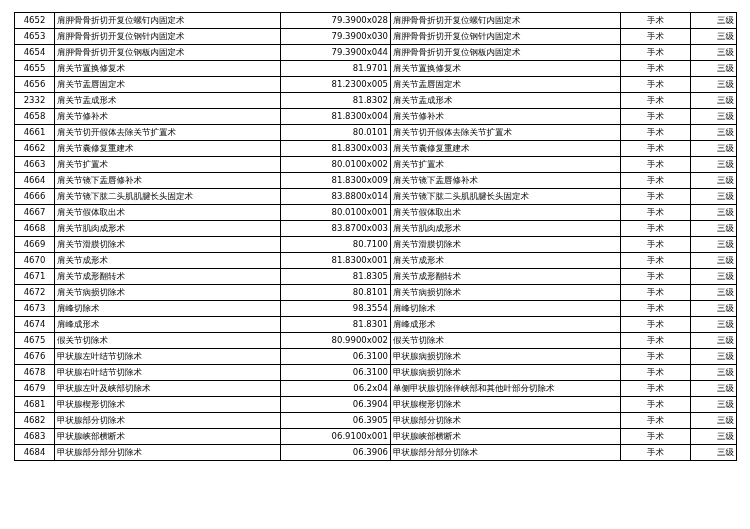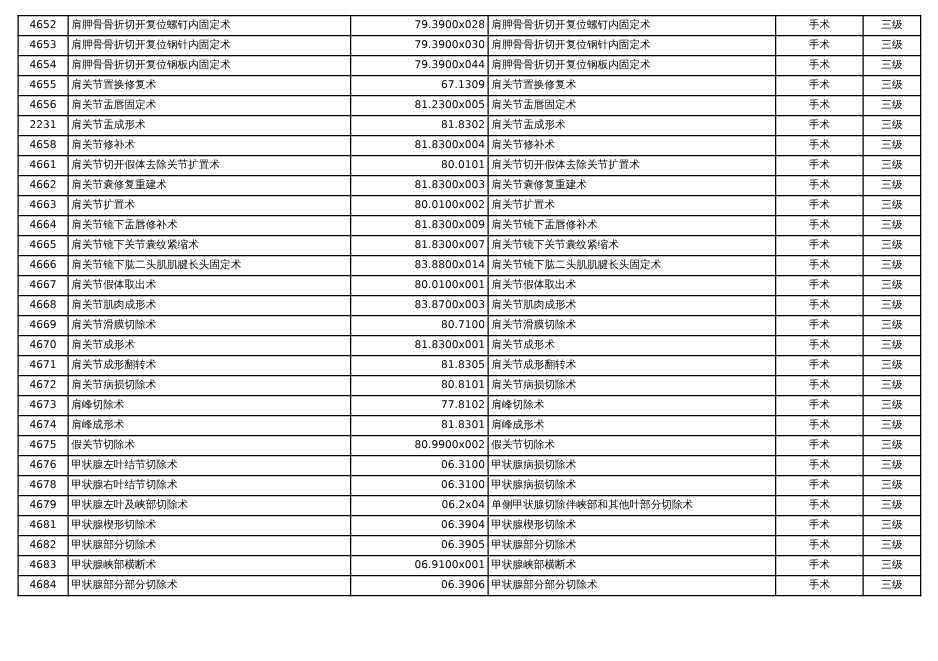--- a/index.html
+++ b/index.html
@@ -41,21 +41,21 @@
     padding: 0 2px;
     vertical-align: middle;
     white-space: nowrap;
     overflow: hidden;
   }
   td.num   { text-align: center; }
   td.name  { text-align: left; }
   td.code  { text-align: right; }
   td.alias { text-align: left; }
   td.type  { text-align: center; }
-  td.level { text-align: center; }
+  td.level { text-align: right; }
 </style>
 </head>
 <body>
 
 <div class="page">
   <table class="codes">
     <colgroup>
       <col class="c-num">
       <col class="c-name">
       <col class="c-code">
@@ -84,35 +84,35 @@
           <td class="num">4654</td>
           <td class="name">肩胛骨骨折切开复位钢板内固定术</td>
           <td class="code">79.3900x044</td>
           <td class="alias">肩胛骨骨折切开复位钢板内固定术</td>
           <td class="type">手术</td>
           <td class="level">三级</td>
         </tr>
         <tr>
           <td class="num">4655</td>
           <td class="name">肩关节置换修复术</td>
-          <td class="code">67.1309</td>
+          <td class="code">81.9701</td>
           <td class="alias">肩关节置换修复术</td>
           <td class="type">手术</td>
           <td class="level">三级</td>
         </tr>
         <tr>
           <td class="num">4656</td>
           <td class="name">肩关节盂唇固定术</td>
           <td class="code">81.2300x005</td>
           <td class="alias">肩关节盂唇固定术</td>
           <td class="type">手术</td>
           <td class="level">三级</td>
         </tr>
         <tr>
-          <td class="num">2231</td>
+          <td class="num">2332</td>
           <td class="name">肩关节盂成形术</td>
           <td class="code">81.8302</td>
           <td class="alias">肩关节盂成形术</td>
           <td class="type">手术</td>
           <td class="level">三级</td>
         </tr>
         <tr>
           <td class="num">4658</td>
           <td class="name">肩关节修补术</td>
           <td class="code">81.8300x004</td>
@@ -146,28 +146,20 @@
         </tr>
         <tr>
           <td class="num">4664</td>
           <td class="name">肩关节镜下盂唇修补术</td>
           <td class="code">81.8300x009</td>
           <td class="alias">肩关节镜下盂唇修补术</td>
           <td class="type">手术</td>
           <td class="level">三级</td>
         </tr>
         <tr>
-          <td class="num">4665</td>
-          <td class="name">肩关节镜下关节囊纹紧缩术</td>
-          <td class="code">81.8300x007</td>
-          <td class="alias">肩关节镜下关节囊纹紧缩术</td>
-          <td class="type">手术</td>
-          <td class="level">三级</td>
-        </tr>
-        <tr>
           <td class="num">4666</td>
           <td class="name">肩关节镜下肱二头肌肌腱长头固定术</td>
           <td class="code">83.8800x014</td>
           <td class="alias">肩关节镜下肱二头肌肌腱长头固定术</td>
           <td class="type">手术</td>
           <td class="level">三级</td>
         </tr>
         <tr>
           <td class="num">4667</td>
           <td class="name">肩关节假体取出术</td>
@@ -212,21 +204,21 @@
           <td class="num">4672</td>
           <td class="name">肩关节病损切除术</td>
           <td class="code">80.8101</td>
           <td class="alias">肩关节病损切除术</td>
           <td class="type">手术</td>
           <td class="level">三级</td>
         </tr>
         <tr>
           <td class="num">4673</td>
           <td class="name">肩峰切除术</td>
-          <td class="code">77.8102</td>
+          <td class="code">98.3554</td>
           <td class="alias">肩峰切除术</td>
           <td class="type">手术</td>
           <td class="level">三级</td>
         </tr>
         <tr>
           <td class="num">4674</td>
           <td class="name">肩峰成形术</td>
           <td class="code">81.8301</td>
           <td class="alias">肩峰成形术</td>
           <td class="type">手术</td>

